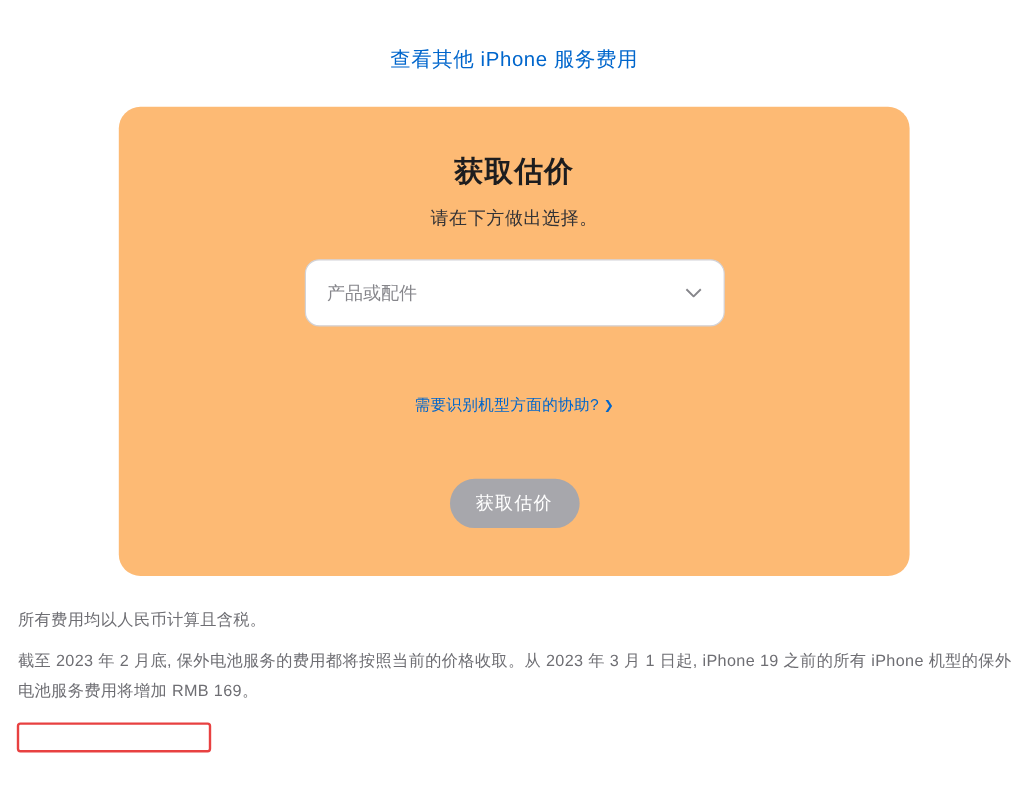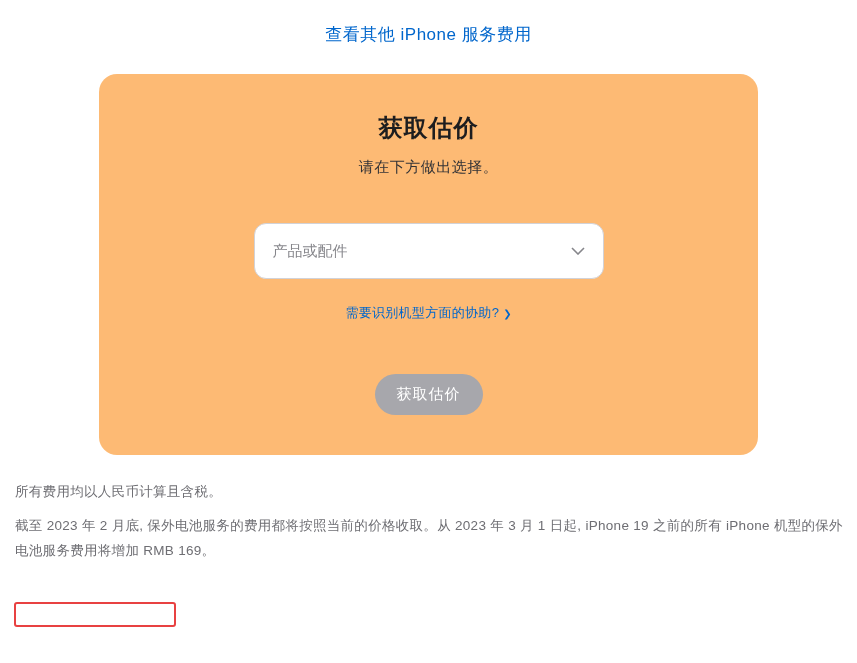--- a/index.html
+++ b/index.html
@@ -10,21 +10,21 @@
     body {
       font-family: -apple-system, BlinkMacSystemFont, "Segoe UI", "Helvetica Neue", Arial, sans-serif;
       background: #ffffff;
       width: 857px;
       height: 663px;
       overflow: hidden;
       position: relative;
     }
     .top-link {
       text-align: center;
-      padding-top: 23px;
+      padding-top: 38px;
       padding-bottom: 28px;
     }
     .top-link a {
       color: #06c;
       text-decoration: none;
       font-size: 17px;
       letter-spacing: 0.5px;
     }
     .card {
       width: 659px;
@@ -37,26 +37,26 @@
     .card-title {
       font-size: 24px;
       font-weight: 600;
       color: #1d1d1f;
       margin-bottom: 14px;
       letter-spacing: 1px;
     }
     .card-subtitle {
       font-size: 15px;
       color: #333336;
-      margin-bottom: 46px;
+      margin-bottom: 24px;
       letter-spacing: 0.5px;
     }
     .select-wrapper {
       width: 350px;
-      margin: 0 auto 22px auto;
+      margin: 0 auto 36px auto;
       position: relative;
     }
     .select-box {
       width: 100%;
       height: 56px;
       background: #ffffff;
       border: 1px solid #d2d2d7;
       border-radius: 12px;
       display: flex;
       align-items: center;
@@ -79,21 +79,21 @@
       transform: translateY(-50%);
     }
     .chevron svg {
       width: 14px;
       height: 8px;
       display: block;
     }
     .help-link {
       display: inline-flex;
       align-items: center;
-      margin-top: 3px;
+      margin-top: 21px;
       margin-bottom: 52px;
     }
     .help-link a {
       color: #06c;
       text-decoration: none;
       font-size: 13px;
       letter-spacing: 0.3px;
     }
     .help-link .arrow {
       color: #06c;

